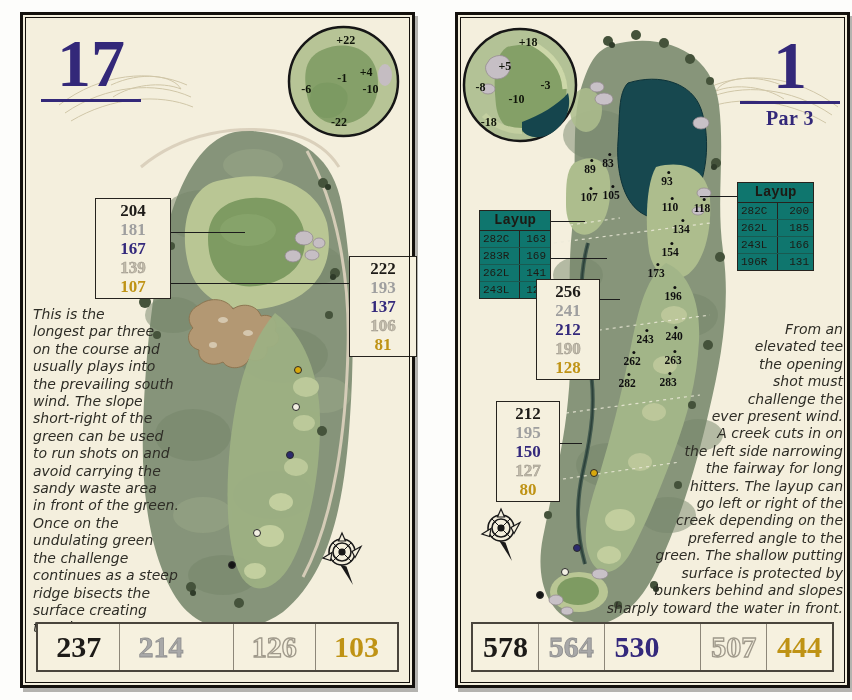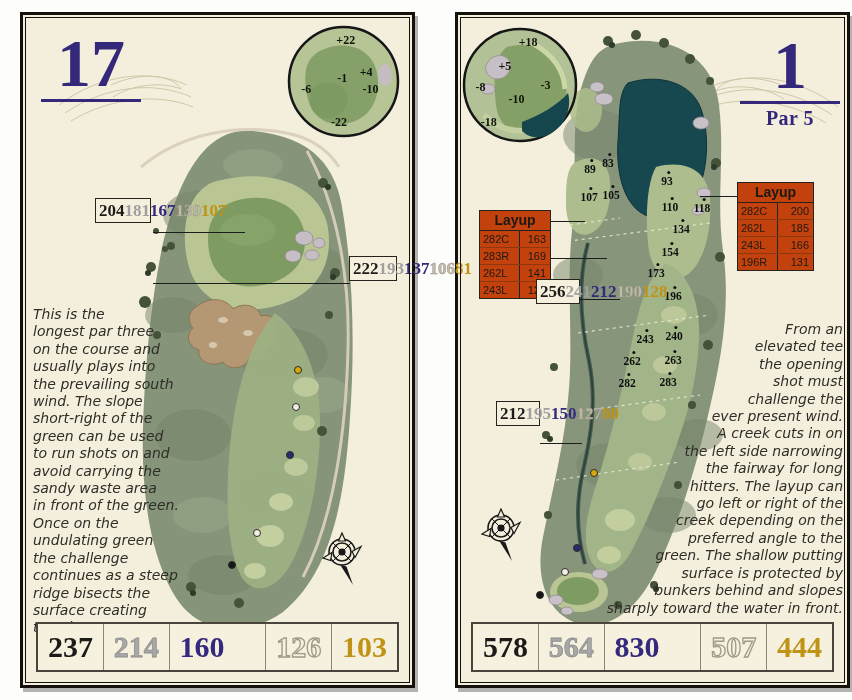--- a/index.html
+++ b/index.html
@@ -14,25 +14,25 @@
   .leader{position:absolute;height:1px;background:#1c1c1c;z-index:2;}
   .holehead{position:absolute;text-align:center;color:#332879;z-index:4;
             font-family:Liberation Serif, serif;font-weight:bold;width:104px;}
   .holenum{font-size:68px;line-height:68px;position:relative;z-index:1;}
   .holerule{height:3px;background:#332879;margin:2px 2px 3px;}
   .par{font-size:20px;letter-spacing:.5px;}
   .swirl{position:absolute;z-index:0;}
   .greencircle{position:absolute;z-index:5;}
   .glabel{position:absolute;transform:translate(-50%,-50%);z-index:2;
           font:bold 12px "Liberation Serif",serif;color:#10150a;}
-  .ybox{position:absolute;background:#f5f0de;border:1.5px solid #26231e;padding:2px 3px;
-        display:flex;flex-direction:row;align-items:center;z-index:3;}
+  .ybox{position:absolute;background:#f5f0de;border:1.5px solid #26231e;padding:2px 13px;
+        display:flex;flex-direction:column;align-items:center;z-index:3;}
   .ybox span{font:bold 17px/19px "Liberation Serif",serif;}
-  .layup{position:absolute;background:#c2410c;border:1.5px solid #26231e;z-index:3;
-         font-family:Liberation Sans, sans-serif;color:#1d1a14;}
+  .layup{position:absolute;background:#0f766e;border:1.5px solid #26231e;z-index:3;
+         font-family:Liberation Mono, monospace;color:#1d1a14;}
   .lhead{text-align:center;font-weight:bold;font-size:14px;line-height:19px;padding:0 6px;
          border-bottom:1px solid #26231e;}
   .lrow{display:flex;font-size:11px;line-height:16px;}
   .lrow span:first-child{flex:0 0 36px;padding-left:3px;border-right:1px solid #26231e;}
   .lrow span:last-child{flex:1;text-align:right;padding-right:4px;}
   .lrow + .lrow{border-top:1px solid rgba(45,40,28,.35);}
   .desc{position:absolute;white-space:pre-line;z-index:3;color:#2e2d26;
         font:italic 14px/17.4px "DejaVu Sans",sans-serif;}
   .desc-left{left:10px;top:277px;width:158px;}
   .desc-right{left:148px;top:292px;width:237px;text-align:right;}
@@ -222,21 +222,20 @@
       <path d="M22,2 L18.5,10 L25.5,10 Z"></path>
         <path d="M3,27 L12,21.5 L10.5,29.5 Z"></path>
         <path d="M41,15.5 L32,20.5 L35,26.5 Z"></path>
     </g>
     <path d="M20,33.5 L33,54 L26.5,35.5 Z" fill="#191919"></path>
   </svg>
 
   <div class="totals">
     <div class="cell n-black">237</div>
     <div class="cell t-silver">214</div>
-    <div class="cell n-purple">160</div>
     <div class="cell t-cream">126</div>
     <div class="cell n-gold">103</div>
   </div>
 </section>
 
 <section class="card card-right">
 
   <svg class="map" width="389" height="670" viewBox="0 0 389 670">
     <path d="M162,28 C216,18 256,44 261,90 C267,140 258,186 265,236 C273,290 263,346 251,396 C239,449 222,506 198,556 C180,594 148,620 116,607 C88,596 77,562 85,522 C95,472 106,430 110,385 C116,330 108,270 114,215 C120,160 112,105 124,70 C134,40 142,32 162,28 Z" fill="#87957a"></path>
     <g fill="#76866b" opacity="0.5">
@@ -319,21 +318,21 @@
       <path d="M8,50 C50,18 100,14 136,30"></path>
       <path d="M14,58 C55,30 105,26 140,42"></path>
       <path d="M20,66 C60,42 108,38 142,52"></path>
       <path d="M60,30 C90,16 122,20 130,34 C110,26 80,30 62,42"></path>
     </g>
   </svg>
 
   <header class="holehead" style="left:280px;top:16px;">
     <div class="holenum">1</div>
     <div class="holerule"></div>
-    <div class="par">Par 5</div>
+    <div class="par">Par 3</div>
   </header>
 
   <div class="greencircle" style="left:4px;top:12px;width:116px;height:116px;">
     <svg width="116" height="116" viewBox="0 0 116 116">
       <circle cx="58" cy="58" r="56" fill="#b3c296" stroke="#161616" stroke-width="2.5"></circle>
       <path d="M45,20 C75,12 100,28 104,55 C107,78 96,98 72,104 C50,109 36,98 34,78 C32,58 30,30 45,20 Z" fill="#84a067"></path>
       <path d="M70,16 C92,28 102,44 103,62" fill="none" stroke="#ccd7a8" stroke-width="5"></path>
       <path d="M60,95 C78,88 96,78 106,66 C110,80 104,98 88,107 C76,113 64,110 60,103 Z" fill="#15454d"></path>
       <path d="M22,88 C32,98 46,104 60,104" fill="none" stroke="#c3cfa0" stroke-width="6"></path>
       <path d="M28,32 C36,26 46,28 48,36 C50,44 44,52 35,52 C27,52 22,44 24,38 Z" fill="#c6bfc5" stroke="#958c92" stroke-width="0.8"></path>
@@ -458,17 +457,17 @@
       <path d="M22,2 L18.5,10 L25.5,10 Z"></path>
         <path d="M3,27 L12,21.5 L10.5,29.5 Z"></path>
         <path d="M41,15.5 L32,20.5 L35,26.5 Z"></path>
     </g>
     <path d="M20,33.5 L33,54 L26.5,35.5 Z" fill="#191919"></path>
   </svg>
 
   <div class="totals">
     <div class="cell n-black">578</div>
     <div class="cell t-silver">564</div>
-    <div class="cell n-purple">830</div>
+    <div class="cell n-purple">530</div>
     <div class="cell t-cream">507</div>
     <div class="cell n-gold">444</div>
   </div>
 </section>
 
 </body></html>

